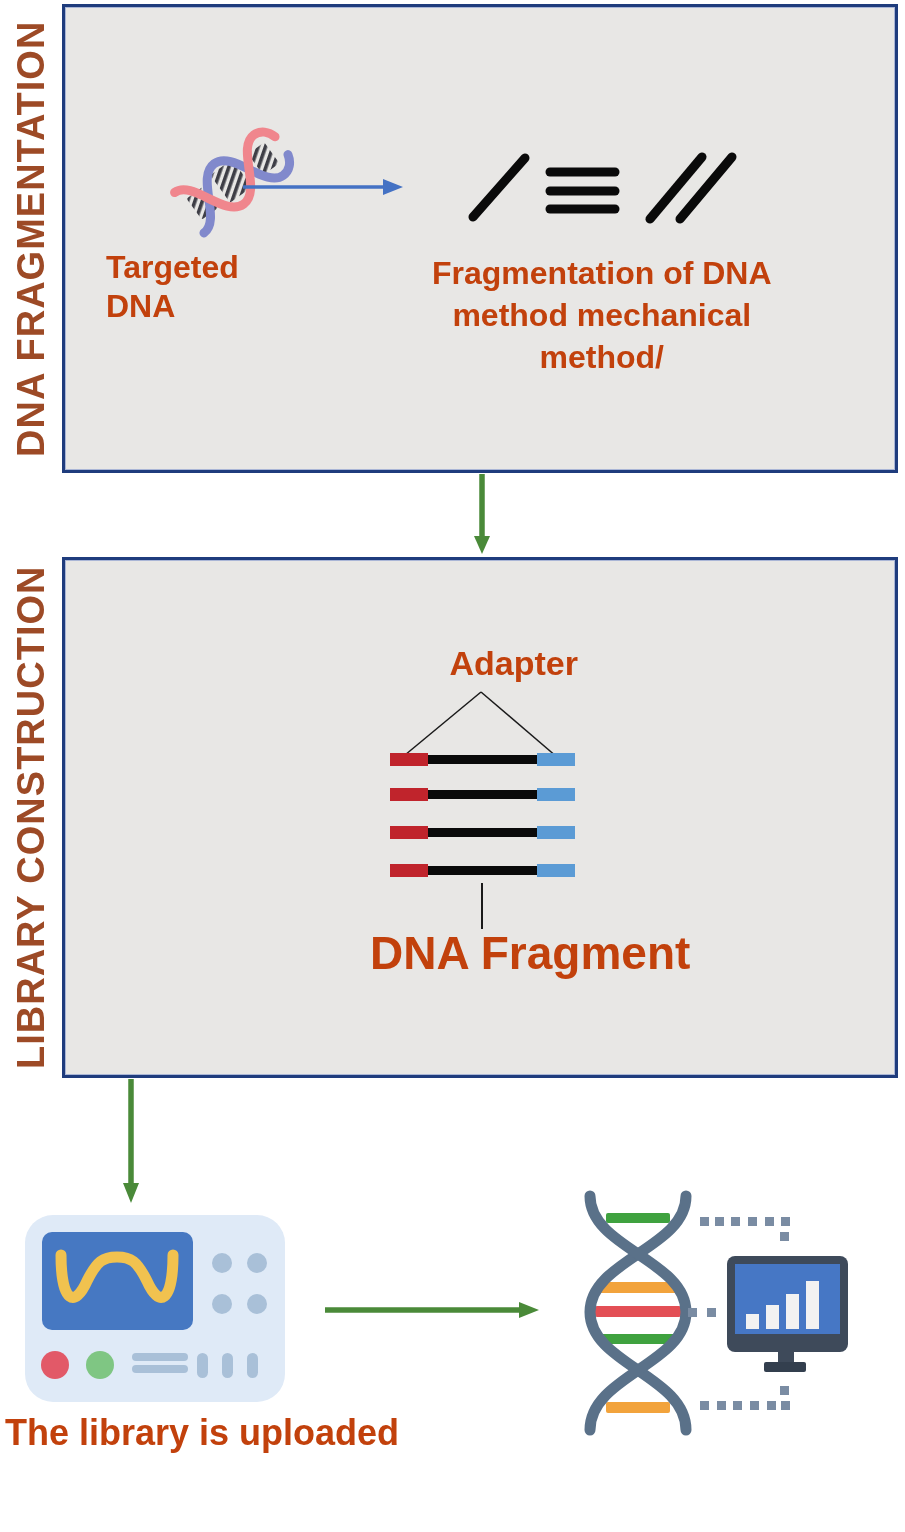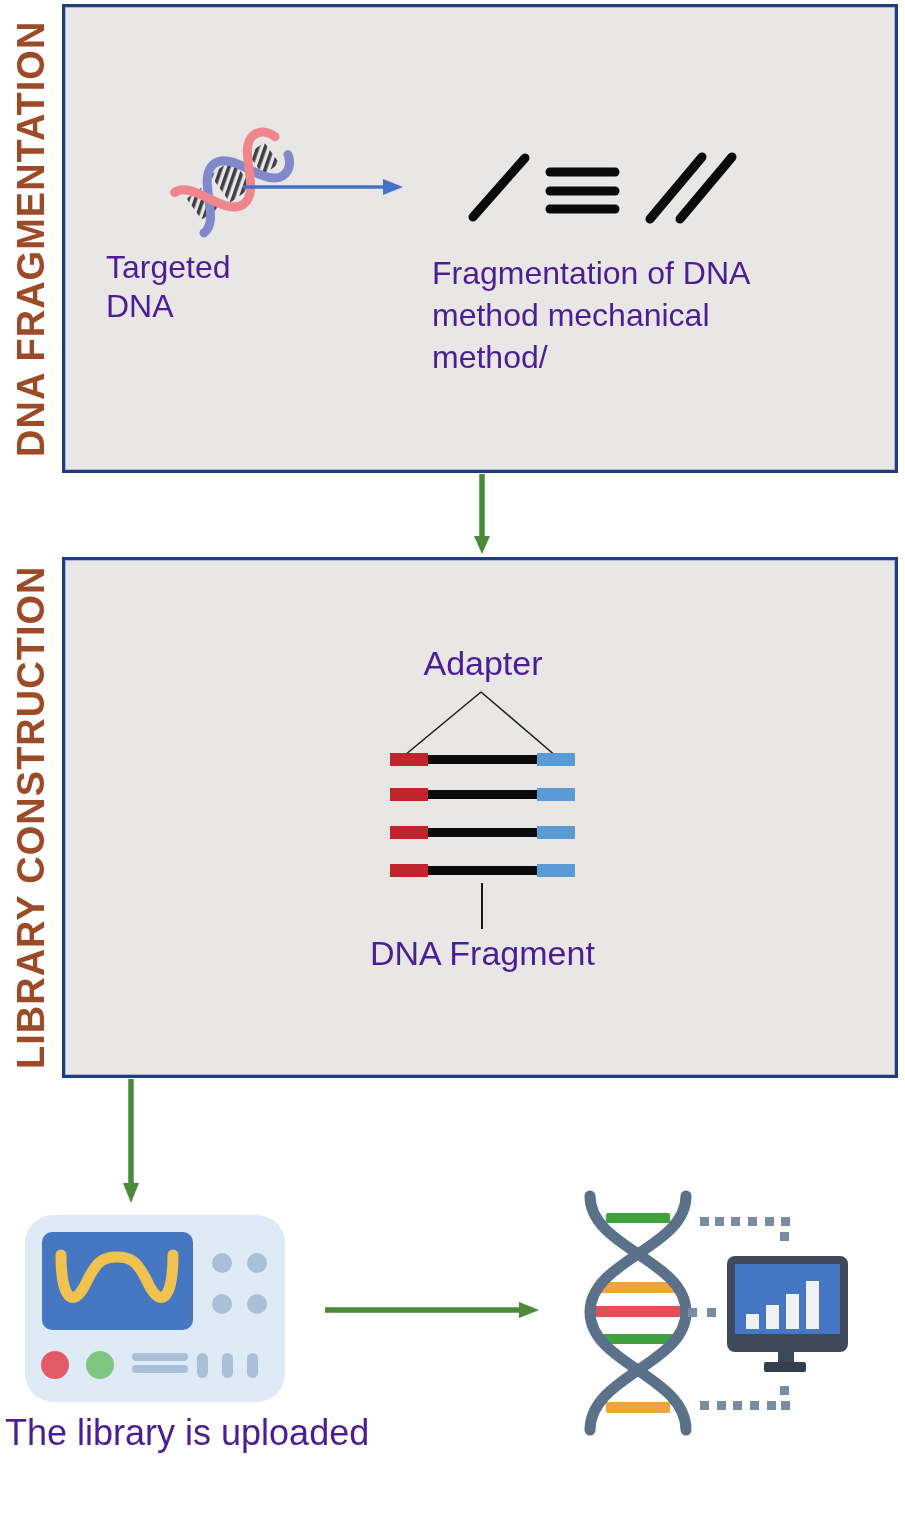--- a/index.html
+++ b/index.html
@@ -21,22 +21,22 @@
     display:flex;align-items:center;justify-content:center;
     writing-mode:vertical-rl;
     transform:rotate(180deg);
     color:#9d4a26;
     font-weight:bold;
     font-size:38px;
     letter-spacing:1px;
     white-space:nowrap;
   }
   .cap{
-    color:#4c1d95;
-    font-weight:normal;
+    color:#c2410c;
+    font-weight:bold;
     line-height:42px;
     font-size:32px;
     white-space:nowrap;
   }
   .cap div{white-space:nowrap;}
   .cap-big{font-size:36px;line-height:45px;}
   .frag-row{position:absolute;left:0;display:flex;align-items:center;height:13px;}
   .seg-red{width:38px;height:13px;background:#c0242c;}
   .seg-black{width:109px;height:9px;background:#0a0a0a;}
   .seg-blue{width:38px;height:13px;background:#5b9bd5;}
@@ -82,36 +82,36 @@
     <g stroke="#0a0a0a" stroke-width="9" stroke-linecap="round">
       <line x1="18" y1="72" x2="70" y2="13"></line>
       <line x1="95" y1="27" x2="160" y2="27"></line>
       <line x1="95" y1="46" x2="160" y2="46"></line>
       <line x1="95" y1="64" x2="160" y2="64"></line>
       <line x1="195" y1="74" x2="247" y2="12"></line>
       <line x1="225" y1="74" x2="277" y2="12"></line>
     </g>
   </svg>
 
-  <div class="abs cap" style="left:432px;top:252px;">
+  <div class="abs cap" style="left:432px;top:252px;text-align:center;">
     <div>Fragmentation of DNA</div>
     <div>method mechanical</div>
     <div>method/</div>
   </div>
 
   <svg class="abs" style="left:470px;top:474px;" width="24" height="82" viewBox="0 0 24 82">
     <line x1="12" y1="0" x2="12" y2="64" stroke="#4a8a39" stroke-width="5.5"></line>
     <polygon points="4,62 20,62 12,80" fill="#4a8a39"></polygon>
   </svg>
 
   <div class="abs side-label" style="left:2px;top:557px;width:58px;height:521px;">LIBRARY CONSTRUCTION</div>
 
   <div class="abs box" style="left:62px;top:557px;width:836px;height:521px;"></div>
 
-  <div class="abs cap center-text" style="left:388px;top:642px;width:190px;font-size:34px;">Adapter</div>
+  <div class="abs cap center-text" style="left:388px;top:642px;width:190px;font-size:34px;text-align:right;">Adapter</div>
 
   <svg class="abs" style="left:398px;top:688px;" width="170" height="74" viewBox="0 0 170 74">
     <line x1="83" y1="4" x2="7" y2="67" stroke="#1a1a1a" stroke-width="1.5"></line>
     <line x1="83" y1="4" x2="159" y2="69" stroke="#1a1a1a" stroke-width="1.5"></line>
   </svg>
 
   <div class="abs" style="left:390px;top:753px;width:185px;height:128px;">
     <div class="frag-row" style="top:0;">
       <div class="seg-red"></div>
       <div class="seg-black"></div>
@@ -128,21 +128,21 @@
       <div class="seg-blue"></div>
     </div>
     <div class="frag-row" style="top:111px;">
       <div class="seg-red"></div>
       <div class="seg-black"></div>
       <div class="seg-blue"></div>
     </div>
   </div>
 
   <div class="abs pointer-v" style="left:481px;top:883px;height:46px;"></div>
-  <div class="abs cap" style="left:370px;top:932px;font-size:34px;">DNA Fragment</div>
+  <div class="abs cap" style="left:370px;top:932px;font-size:46px;">DNA Fragment</div>
 
   <svg class="abs" style="left:119px;top:1079px;" width="24" height="126" viewBox="0 0 24 126">
     <line x1="12" y1="0" x2="12" y2="106" stroke="#4a8a39" stroke-width="5.5"></line>
     <polygon points="4,104 20,104 12,124" fill="#4a8a39"></polygon>
   </svg>
 
   <svg class="abs" style="left:25px;top:1213px;" width="262" height="192" viewBox="0 0 262 192">
     <rect x="0" y="2" width="260" height="187" rx="28" fill="#dfeaf7"></rect>
     <rect x="17" y="19" width="151" height="98" rx="10" fill="#4678c2"></rect>
     <path d="M 36,42 C 36,90 50,95 62,68 C 72,48 78,44 92,44 C 106,44 112,48 122,68 C 134,95 148,90 148,42" fill="none" stroke="#f1c24f" stroke-width="11" stroke-linecap="round"></path>

